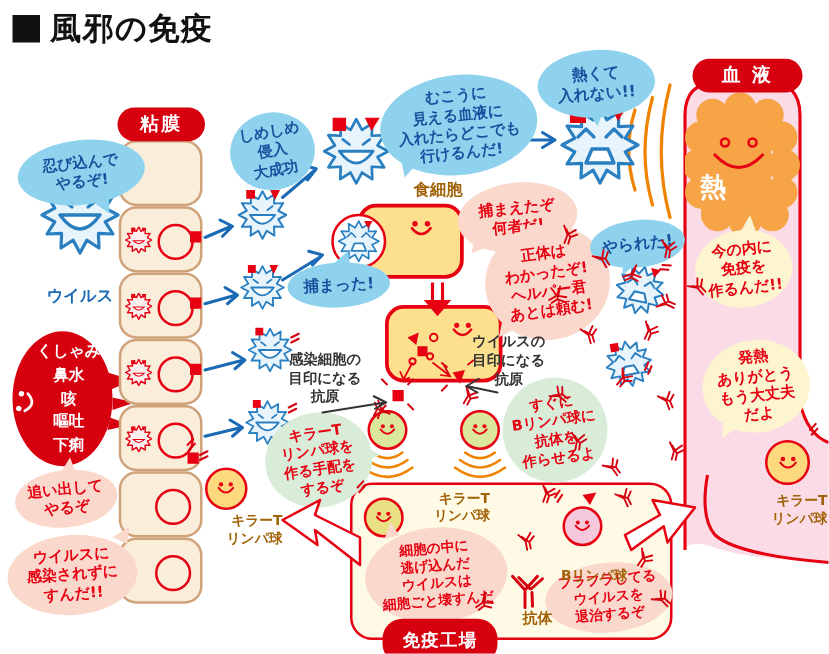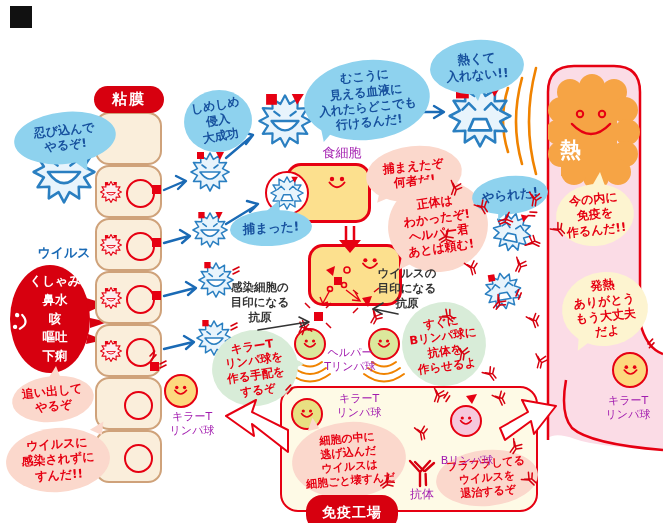--- a/index.html
+++ b/index.html
@@ -16,21 +16,21 @@
   .greenb{background:#d8ecd8;color:#e60012;}
   .creamb{background:#fdf4d0;color:#e60012;}
   .tl{position:absolute;width:0;height:0;border-style:solid;z-index:24;}
   .cellrow{position:absolute;left:95px;width:67px;height:53px;background:#faeedb;
            border:2px solid #cfa27a;border-radius:14px;box-sizing:border-box;z-index:10;}
   .ncirc{position:absolute;border:2px solid #e60012;border-radius:50%;z-index:12;background:transparent;}
   .rsq{position:absolute;background:#e60012;z-index:13;}
   .smiley{position:absolute;border:2.5px solid #e60012;border-radius:50%;display:flex;
           align-items:center;justify-content:center;z-index:22;box-sizing:border-box;}
   .smiley svg{width:78%;height:78%;}
-  .olab{position:absolute;color:#a21caf;font-weight:normal;white-space:pre-line;text-align:center;
+  .olab{position:absolute;color:#a16207;font-weight:bold;white-space:pre-line;text-align:right;
         line-height:1.3;z-index:26;}
   .blab{position:absolute;color:#1a6ab5;font-weight:bold;z-index:26;}
   .blk{position:absolute;color:#333;font-weight:bold;white-space:pre-line;text-align:center;
        line-height:1.3;z-index:26;}
   .virus{position:absolute;z-index:18;}
   .box{position:absolute;box-sizing:border-box;z-index:15;}
   #title{position:absolute;left:10px;top:6px;display:flex;align-items:center;gap:8px;z-index:45;}
   #title .sq{width:22px;height:22px;background:#111;}
   #title .tx{font-size:25px;font-weight:900;color:#111;letter-spacing:1px;}
   .facebox{position:absolute;z-index:21;}
@@ -129,23 +129,25 @@
     <rect x="13" y="18" width="56" height="86"></rect>
   </g>
   <circle cx="32" cy="42" r="3.2" fill="none" stroke="#e60012" stroke-width="2"></circle>
   <circle cx="54" cy="42" r="3.2" fill="none" stroke="#e60012" stroke-width="2"></circle>
   <path d="M24,52 Q43,72 62,52" fill="none" stroke="#e60012" stroke-width="2.5" stroke-linecap="round"></path>
 </svg>
 <div class="abs" style="left:560px;top:136px;width:34px;height:26px;color:#fff;font-weight:bold;font-size:21px;z-index:20">熱</div>
 
 <div id="title">
   <div class="sq"></div>
+  <div class="tx">風邪の免疫</div>
 </div>
 
 <div class="pill" style="left:94px;top:86px;width:70px;height:27px;font-size:15px">粘膜</div>
+<div class="pill" style="left:554px;top:47px;width:88px;height:27px;font-size:15px">血 液</div>
 <div class="pill" style="left:306px;top:495px;width:92px;height:36px;font-size:14px;letter-spacing:1px">免疫工場</div>
 
 <div class="cellrow" style="top:112px"></div>
 <div class="cellrow" style="top:165px"></div>
 <div class="cellrow" style="top:218px"></div>
 <div class="cellrow" style="top:271px"></div>
 <div class="cellrow" style="top:324px"></div>
 <div class="cellrow" style="top:377px"></div>
 <div class="cellrow" style="top:430px"></div>
 
@@ -170,21 +172,21 @@
 <div class="rsq" style="left:152px;top:185px;width:9px;height:9px"></div>
 <div class="rsq" style="left:152px;top:238px;width:9px;height:9px"></div>
 <div class="rsq" style="left:152px;top:291px;width:9px;height:9px"></div>
 <div class="rsq" style="left:150px;top:362px;width:9px;height:9px"></div>
 
 <svg class="virus" style="left:32px;top:140px;width:64px;height:64px" viewBox="0 0 40 40">
   <use href="#vh"></use>
       <rect x="7" y="0" width="7" height="7" fill="#e60012"></rect>
       <path d="M26,0 L34,0 L30,8 Z" fill="#e60012"></path>
 </svg>
-<div class="blab" style="left:28px;top:244px;width:72px;font-size:13px;text-align:center">ウイルス</div>
+<div class="blab" style="left:28px;top:228px;width:72px;font-size:13px;text-align:center">ウイルス</div>
 
 <svg class="virus" style="left:190px;top:152px;width:40px;height:40px" viewBox="0 0 40 40">
       <use href="#vh"></use>
       <rect x="7" y="0" width="7" height="7" fill="#e60012"></rect>
       <path d="M26,0 L34,0 L30,8 Z" fill="#e60012"></path>
     </svg>
 <svg class="virus" style="left:192px;top:212px;width:36px;height:36px" viewBox="0 0 40 40">
       <use href="#vh"></use>
       <rect x="7" y="0" width="7" height="7" fill="#e60012"></rect>
       <path d="M26,0 L34,0 L30,8 Z" fill="#e60012"></path>
@@ -242,22 +244,20 @@
 <div class="smiley" style="left:294px;top:328px;width:32px;height:32px;background:#dbe89c">
       <svg viewBox="0 0 30 30">
         <use href="#fc"></use>
       </svg>
     </div>
 <div class="smiley" style="left:368px;top:328px;width:32px;height:32px;background:#dbe89c">
       <svg viewBox="0 0 30 30">
         <use href="#fc"></use>
       </svg>
     </div>
-<div class="olab" style="left:320px;top:346px;width:60px;font-size:11px">ヘルパー
-Tリンパ球</div>
 
 <div class="smiley" style="left:164px;top:374px;width:34px;height:34px;background:#fdd97e">
       <svg viewBox="0 0 30 30">
         <use href="#fc"></use>
       </svg>
     </div>
 <div class="olab" style="left:158px;top:410px;width:68px;font-size:11px">キラーT
 リンパ球</div>
 
 <div class="box" style="left:280px;top:386px;width:258px;height:126px;background:#fefae6;border:2.5px solid #e60012;border-radius:18px"></div>

